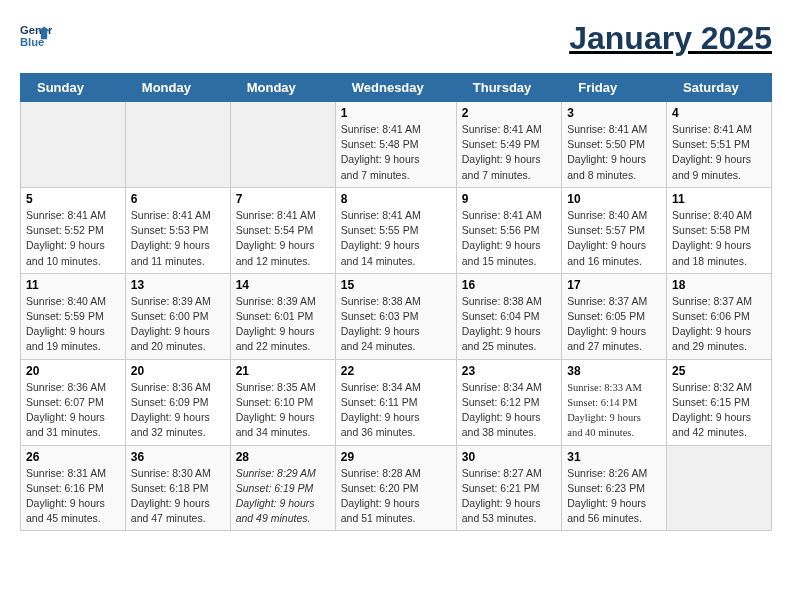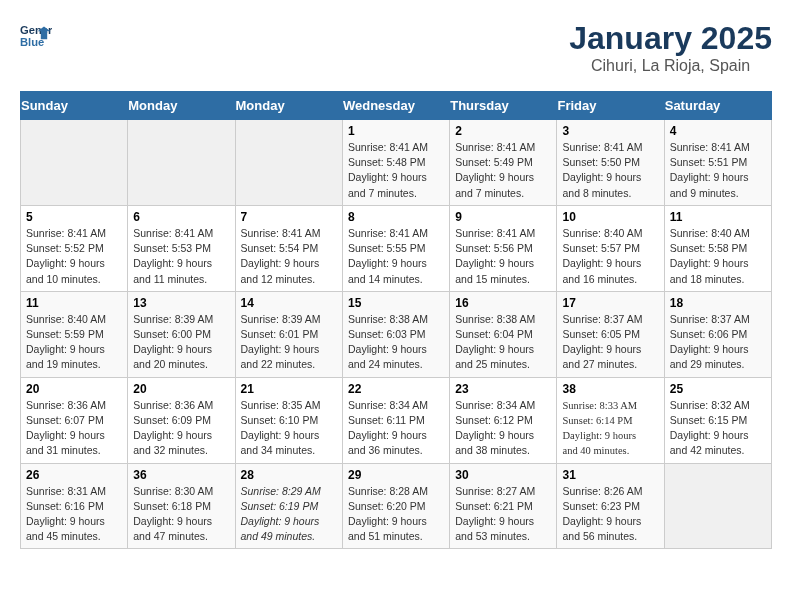--- a/index.html
+++ b/index.html
@@ -19,40 +19,41 @@
     .logo {
       display: flex;
       align-items: center;
       gap: 4px;
     }
     .logo-icon {
       width: 32px;
       height: 32px;
     }
     .title-area {
-      text-align: center;
+      text-align: right;
+      text-decoration: underline;
     }
     .calendar-title {
       font-size: 32px;
       font-weight: bold;
       color: #1a3a5c;
     }
     .calendar-subtitle {
       font-size: 16px;
       color: #555;
     }
     table {
       width: 100%;
       border-collapse: collapse;
       font-size: 11px;
     }
     thead tr th {
       background: #2e6da4;
       color: #fff;
-      padding: 6px 0;
+      padding: 6px 16px;
       text-align: left;
       font-size: 13px;
       font-weight: bold;
       border: 1px solid #2e6da4;
     }
     tbody tr td {
       border: 1px solid #ccc;
       vertical-align: top;
       padding: 4px 5px;
       min-height: 70px;
@@ -83,21 +84,20 @@
 <div class="header-area">
   <div class="logo">
     <svg class="logo-icon" viewBox="0 0 40 40" xmlns="http://www.w3.org/2000/svg">
       <text x="0" y="18" font-size="14" font-weight="bold" fill="#1a3a5c">General</text>
       <text x="0" y="32" font-size="14" font-weight="bold" fill="#2e6da4">Blue</text>
       <polygon points="30,8 38,14 34,14 34,24 26,24 26,14 22,14" fill="#2e6da4"></polygon>
     </svg>
   </div>
   <div class="title-area">
     <div class="calendar-title">January 2025</div>
-    <div class="calendar-subtitle">Cihuri, La Rioja, Spain</div>
   </div>
 </div>
 
 <table>
   <thead>
     <tr>
     <th>Sunday</th>
         <th>Monday</th>
         <th>Monday</th>
         <th>Wednesday</th>

